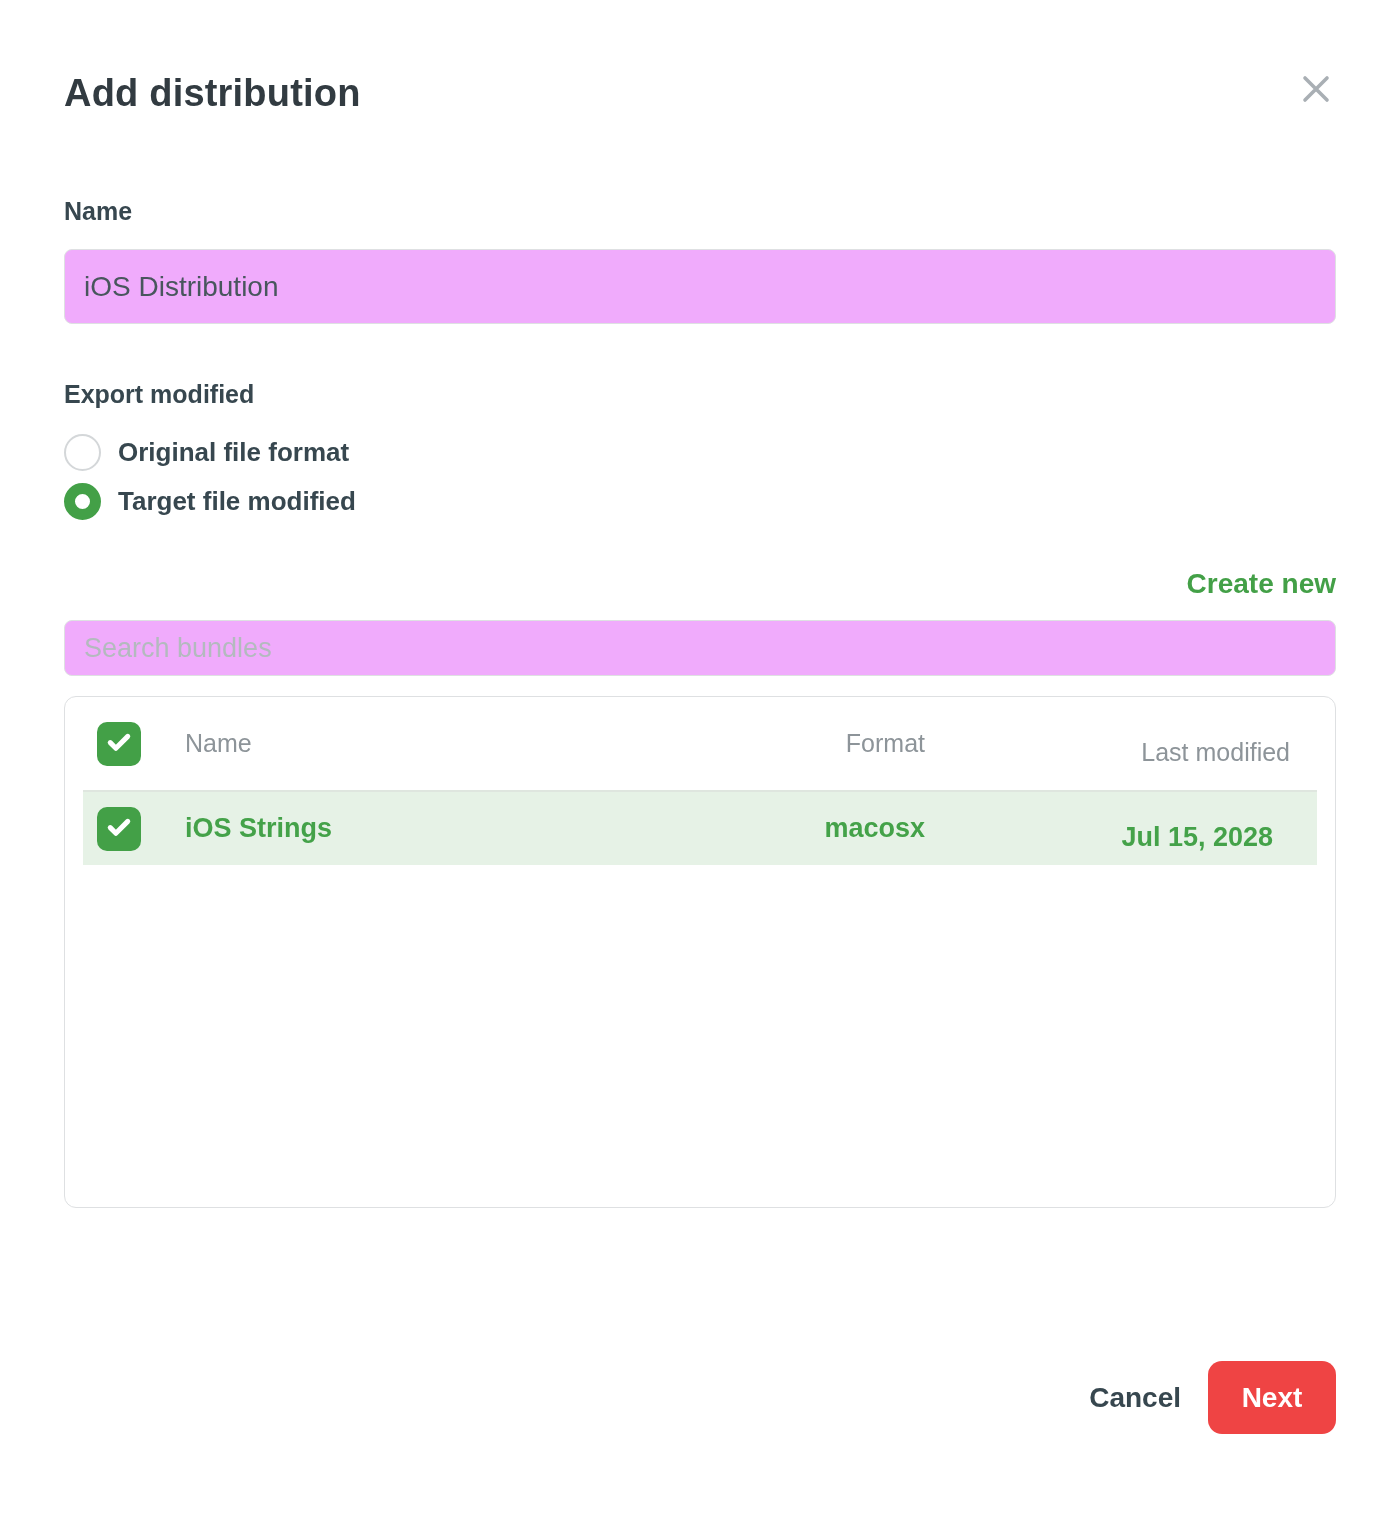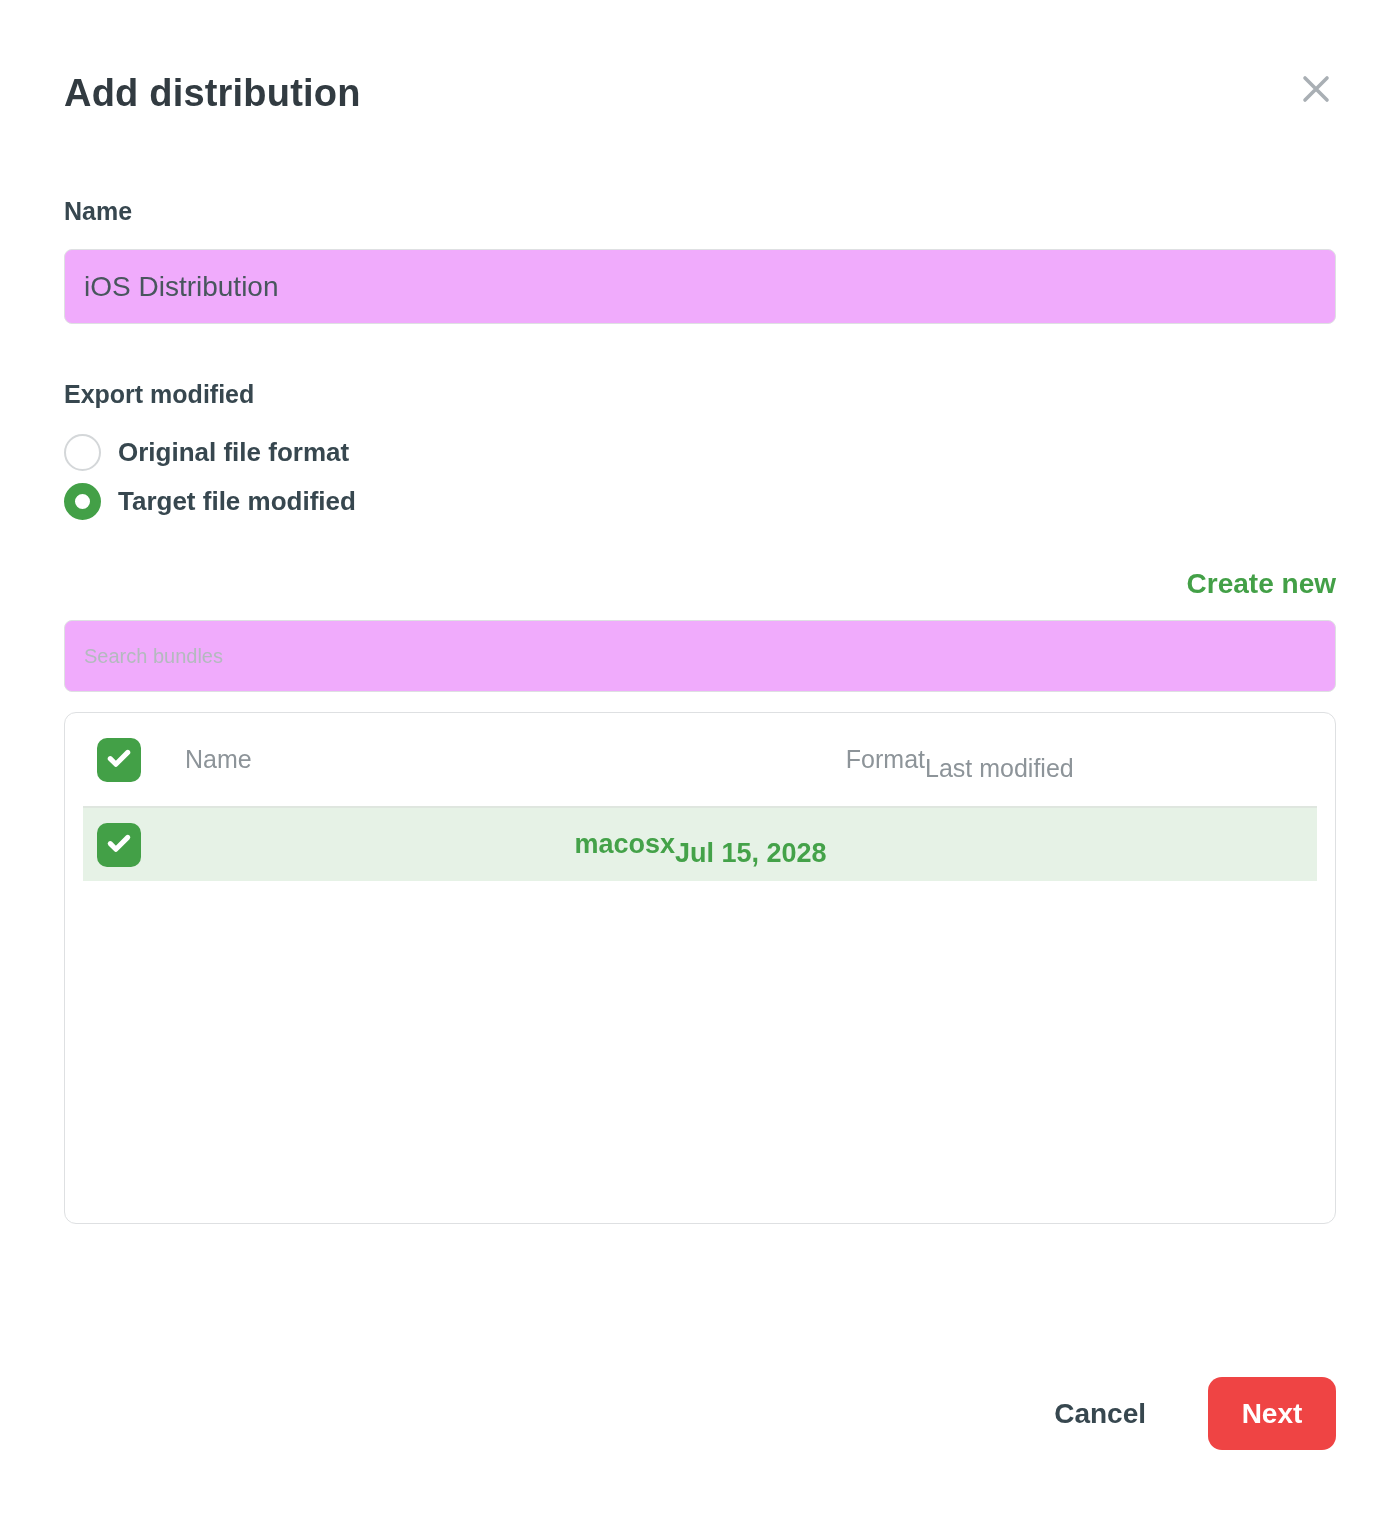--- a/index.html
+++ b/index.html
@@ -75,42 +75,42 @@
 
   
   .create-new-row { margin-top: 48px; text-align: right; }
   .create-new-link {
     font-size: 28px;
     font-weight: 600;
     color: #43A047;
     text-decoration: none;
     cursor: pointer;
   }
-  .search-input { margin-top: 20px; height: 72px; font-size: 20px; }
+  .search-input { margin-top: 20px; height: 56px; font-size: 27px; }
 
   
   .bundles-table {
     margin-top: 20px;
     width: 100%;
     height: 512px;
     border: 1px solid #DEE0E2;
     border-radius: 12px;
     background: #ffffff;
     overflow: hidden;
   }
   .table-header {
     display: grid;
     grid-template-columns: 120px 490px 250px 1fr;
     align-items: center;
     height: 93px;
   }
   .table-header .cell-check { padding-left: 32px; }
   .header-cell { font-size: 25px; font-weight: 400; color: #8D9499; }
   .cell-format { text-align: right; }
-  .cell-modified { padding-right: 45px; margin-top: 18px; }
+  .cell-modified { text-align: right; padding-right: 45px; margin-top: 18px; }
 
   .table-row {
     margin: 0 18px;
     display: grid;
     grid-template-columns: 102px 490px 250px 1fr;
     align-items: center;
     height: 75px;
     background: #E6F2E6;
     border-top: 2px solid #DFE6DF;
   }
@@ -127,21 +127,21 @@
     justify-content: center;
     cursor: pointer;
   }
 
   
   .footer {
     margin-top: 153px;
     display: flex;
     justify-content: flex-end;
     align-items: center;
-    gap: 62px;
+    gap: 27px;
   }
   .cancel-btn {
     background: none;
     border: none;
     font-family: "Liberation Sans", sans-serif;
     font-size: 28px;
     font-weight: 700;
     color: #37474F;
     cursor: pointer;
   }
@@ -215,20 +215,21 @@
     <div class="table-row">
       <div class="cell-check">
         <span class="checkbox">
           <span>
             <svg width="30" height="30" viewBox="0 0 24 24">
               <path d="M5 12.5 L9.5 17 L19 7.5" stroke="#ffffff" stroke-width="4" fill="none" stroke-linecap="round" stroke-linejoin="round"></path>
             </svg>
           </span>
         </span>
       </div>
+      <div class="row-text cell-name">iOS Strings</div>
       <div class="row-text cell-format">macosx</div>
       <div class="row-text cell-modified">Jul 15, 2028</div>
     </div>
 
   </div>
 
   <div class="footer">
     <button class="cancel-btn">Cancel</button>
     <button class="next-btn">Next</button>
   </div>

